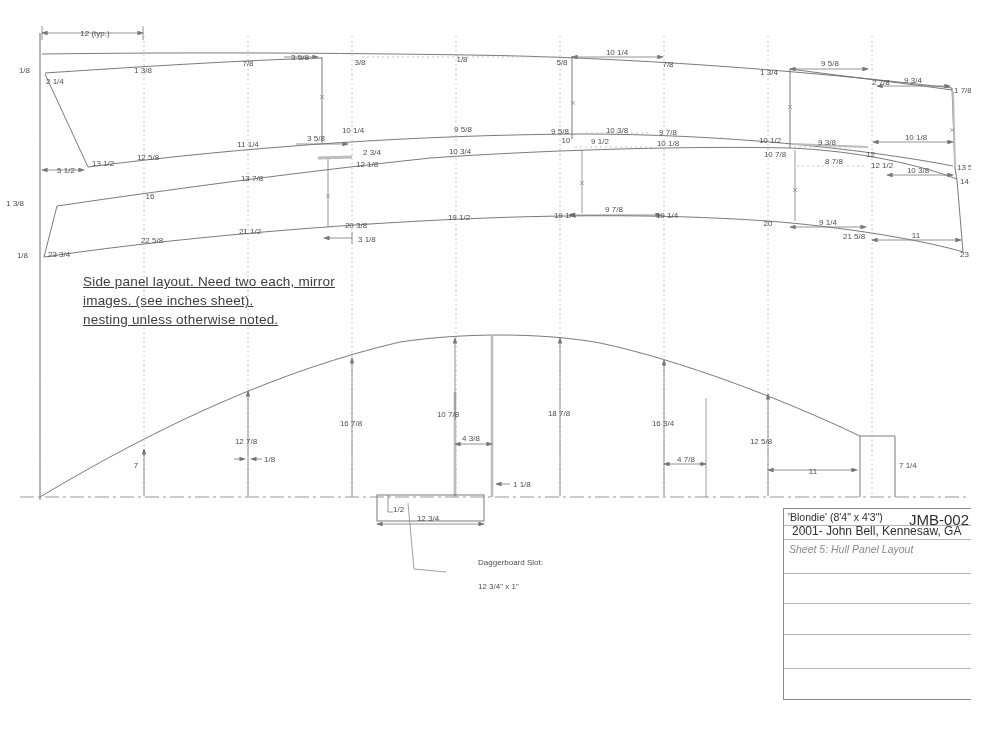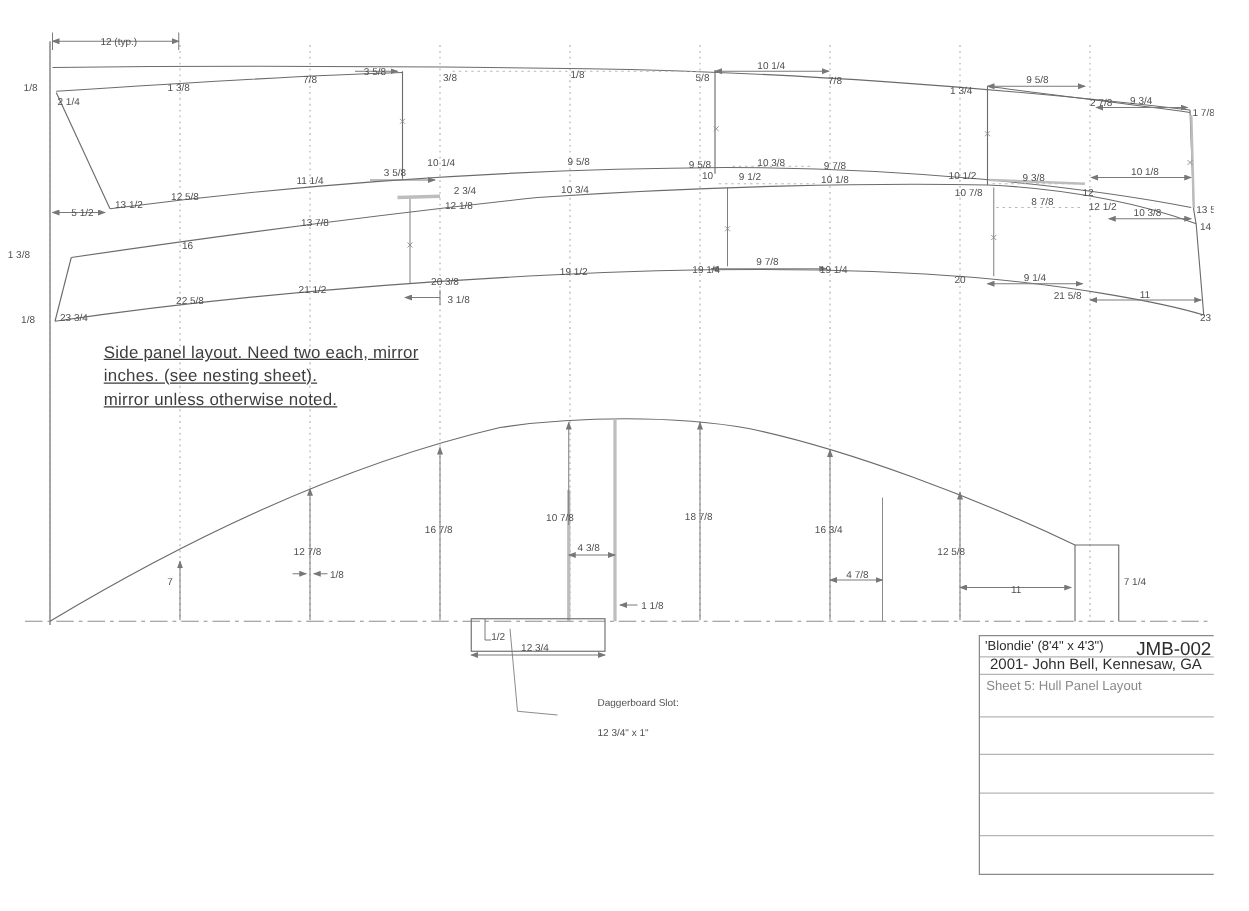--- a/index.html
+++ b/index.html
@@ -7,21 +7,21 @@
          font-family:"Liberation Sans",sans-serif;}
   #sheet svg{position:absolute;left:0;top:0;}
   .note{position:absolute;left:83px;top:272px;width:330px;color:#3d3d3d;
         font-size:13.5px;line-height:19px;letter-spacing:.2px;text-decoration:underline;}
   .tblock{position:absolute;left:783px;top:508px;width:189px;height:190px;
           border:1px solid #8a8a8a;background:#fff;color:#333;}
   .tb-line{position:absolute;left:0;width:100%;border-top:1px solid #b5b5b5;height:0;}
   .tb-row1{position:absolute;left:4px;top:2px;font-size:10.5px;color:#2e2e2e;}
   .tb-code{position:absolute;right:4px;top:2px;font-size:15px;color:#2e2e2e;}
   .tb-row2{position:absolute;left:8px;top:15px;font-size:12px;color:#2e2e2e;}
-  .tb-row3{position:absolute;left:5px;top:34px;font-size:10.5px;color:#8a8a8a;}
+  .tb-row3{position:absolute;left:5px;top:34px;font-size:10.5px;font-style:italic;color:#8a8a8a;}
   text{fill:#4f4f4f;}
 </style>
 </head>
 <body>
 
 <div id="sheet">
 
   <svg width="999" height="729" viewBox="0 0 999 729">
     <defs>
       <marker id="ae" markerWidth="8" markerHeight="6" refX="7" refY="3" orient="auto">
@@ -212,22 +212,22 @@
         <text x="899" y="468" text-anchor="start">7 1/4</text>
         <text x="393" y="512" text-anchor="start">1/2</text>
         <text x="428" y="521" text-anchor="middle">12 3/4</text>
         <text x="478" y="565" text-anchor="start">Daggerboard Slot:</text>
         <text x="478" y="589" text-anchor="start">12 3/4" x 1"</text>
       </g>
   </svg>
 
   <div class="note">
     <div>Side panel layout. Need two each, mirror</div>
-    <div>inches. (see nesting sheet).</div>
-    <div>mirror unless otherwise noted.</div>
+    <div>images. (see inches sheet).</div>
+    <div>nesting unless otherwise noted.</div>
   </div>
 
   <div class="tblock">
     <div class="tb-line" style="top:16px"></div>
     <div class="tb-line" style="top:30px"></div>
     <div class="tb-line" style="top:64px"></div>
     <div class="tb-line" style="top:94px"></div>
     <div class="tb-line" style="top:125px"></div>
     <div class="tb-line" style="top:159px"></div>
     <div class="tb-row1">'Blondie' (8'4" x 4'3")</div>

